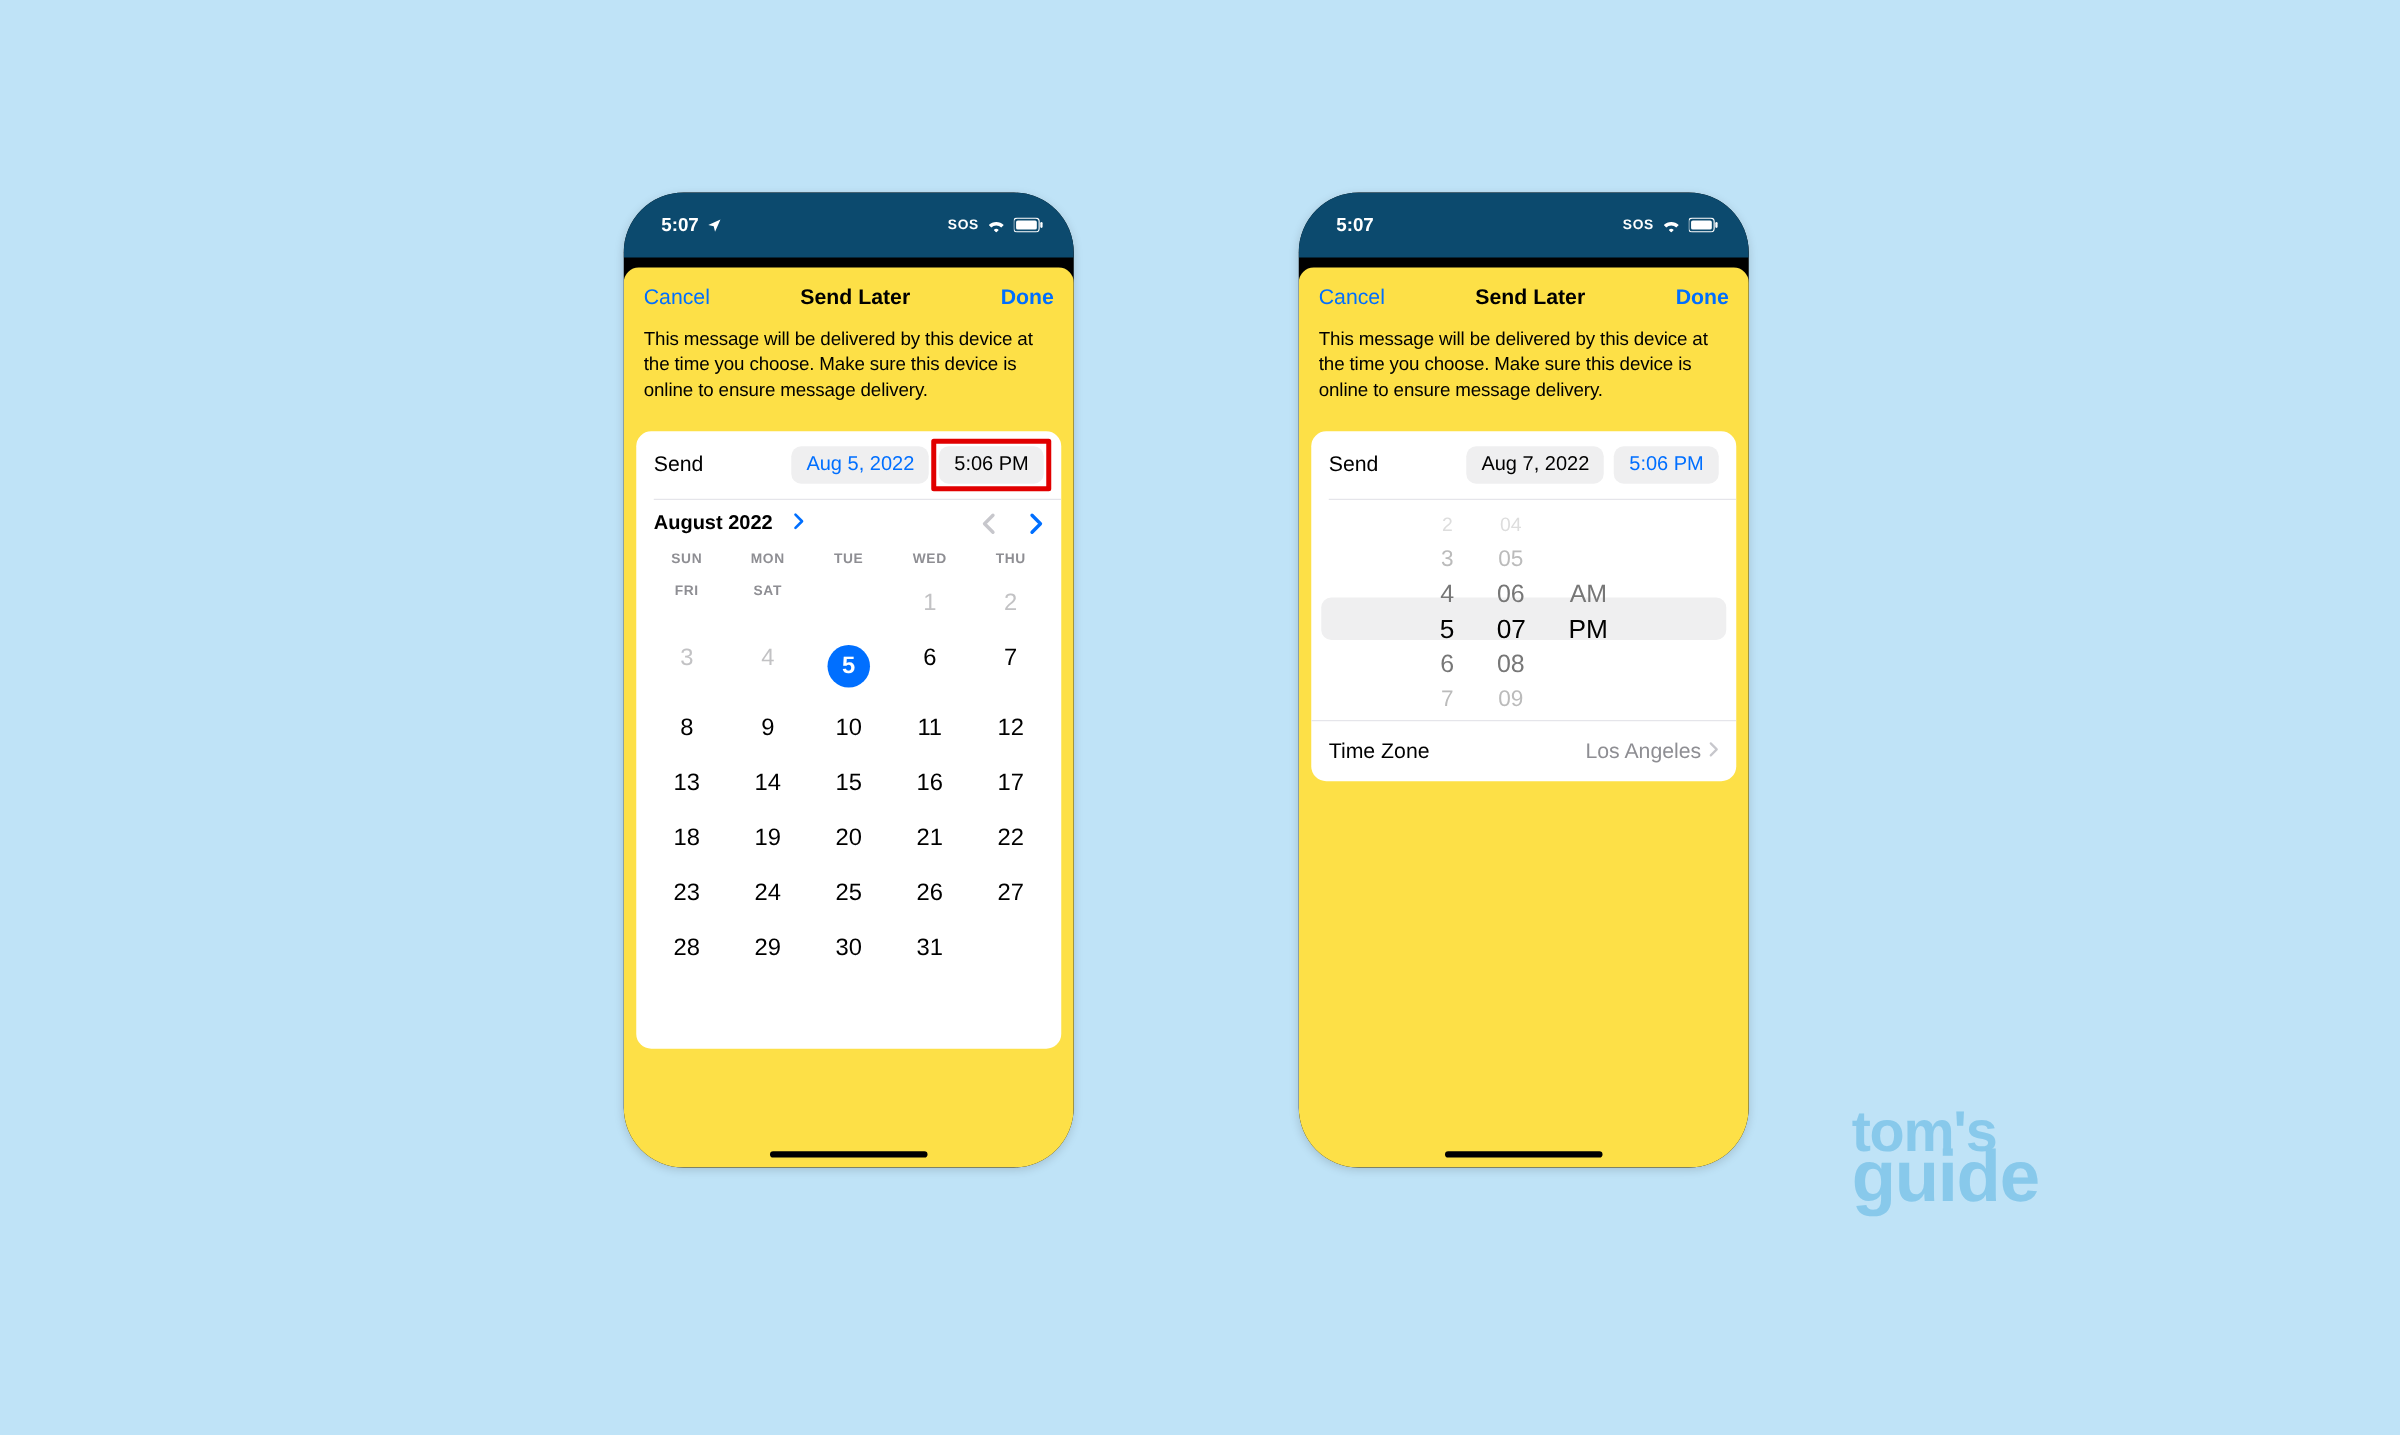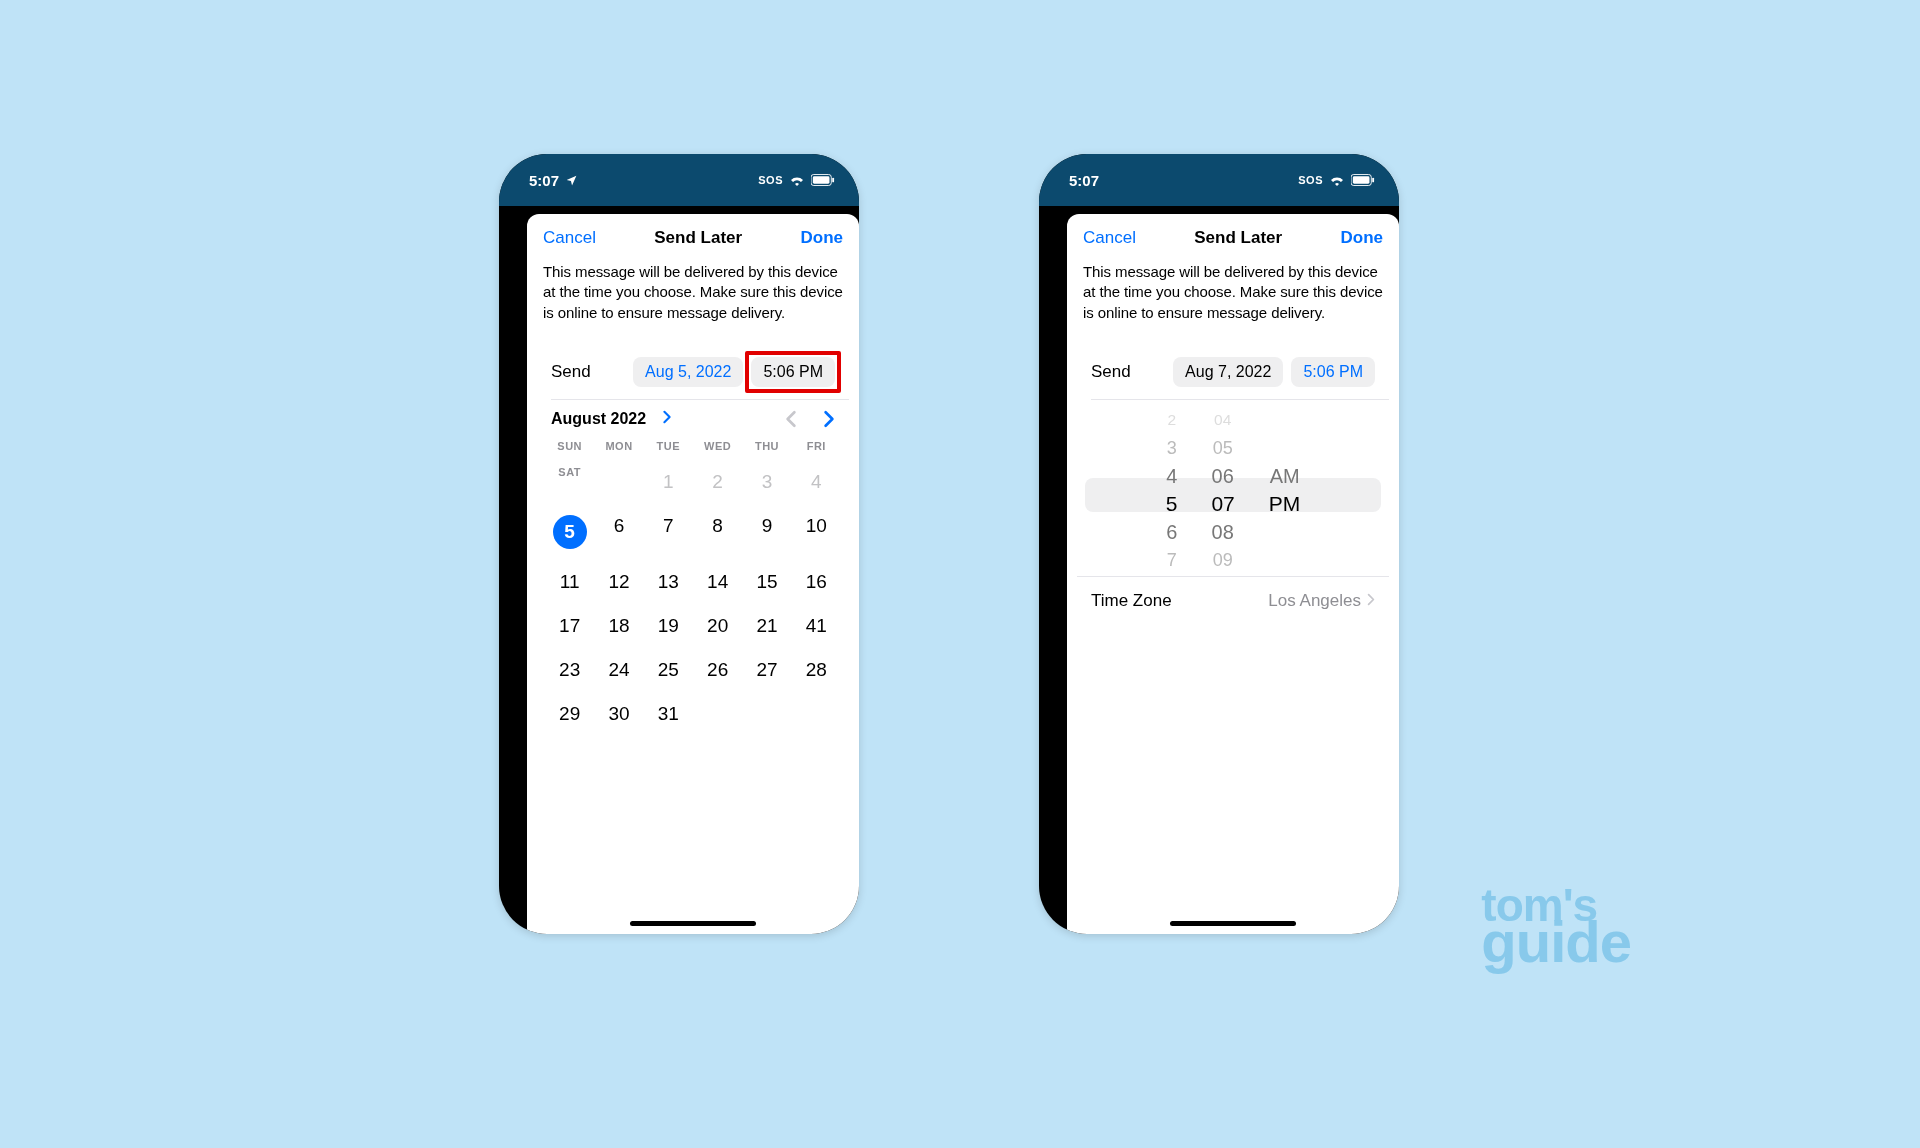--- a/index.html
+++ b/index.html
@@ -47,23 +47,22 @@
   }
   .sb-left { display:flex; align-items:center; gap:6px;}
   .loc-icon svg { display:block; }
   .sb-right { display:flex; align-items:center; gap:6px; font-size:11px; font-weight:600; letter-spacing:.5px;}
   .wifi svg, .battery svg { display:block; }
 
   
   .sheet {
     position:absolute;
     left:0; right:0; top:60px; bottom:0;
-    background:#ffffff;
+    background:#fde047;
     border-radius: 12px 12px 0 0;
-    margin-left: 28px;
   }
   .navbar {
     display:flex;
     align-items:center;
     justify-content:space-between;
     padding: 14px 16px 10px;
   }
   .nav-btn {
     color:#006fff;
     font-size:17px;
@@ -126,21 +125,21 @@
     display:flex; align-items:center; gap:16px;
   }
   .cal-month .chev { color:#006fff; }
   .cal-arrows { display:flex; gap:26px; align-items:center;}
   .cal-arrows span svg { display:block; }
   .cal-arrows .prev { color:#c7c7cc; }
   .cal-arrows .next { color:#006fff; }
 
   .cal-grid {
     display:grid;
-    grid-template-columns: repeat(6,1fr);
+    grid-template-columns: repeat(5,1fr);
     text-align:center;
     padding: 0 8px 14px;
   }
   .cal-dow {
     font-size:11px;
     font-weight:600;
     color:#8e8e93;
     padding:6px 0 8px;
     letter-spacing:.5px;
   }
@@ -332,21 +331,21 @@
             <div class="cal-day">12</div>
             <div class="cal-day">13</div>
             <div class="cal-day">14</div>
             <div class="cal-day">15</div>
             <div class="cal-day">16</div>
             <div class="cal-day">17</div>
             <div class="cal-day">18</div>
             <div class="cal-day">19</div>
             <div class="cal-day">20</div>
             <div class="cal-day">21</div>
-            <div class="cal-day">41</div>
+            <div class="cal-day">22</div>
             <div class="cal-day">23</div>
             <div class="cal-day">24</div>
             <div class="cal-day">25</div>
             <div class="cal-day">26</div>
             <div class="cal-day">27</div>
             <div class="cal-day">28</div>
             <div class="cal-day">29</div>
             <div class="cal-day">30</div>
             <div class="cal-day">31</div>
             <div class="cal-day">&nbsp;</div>

